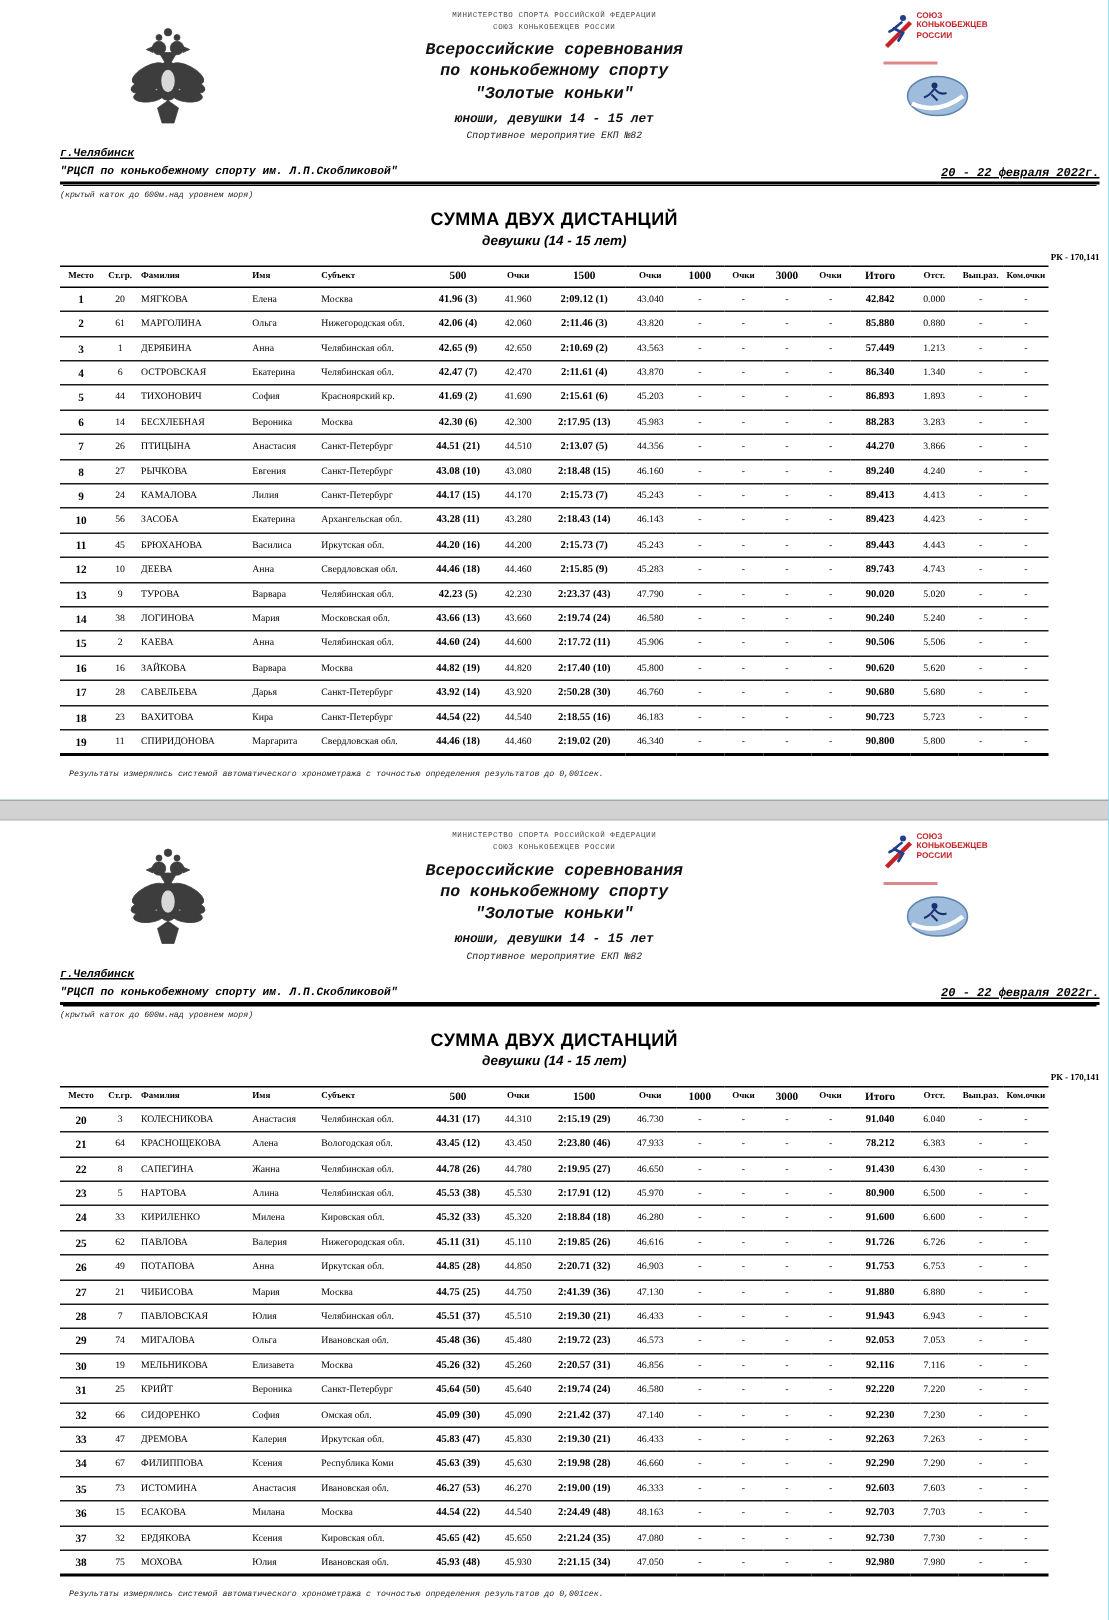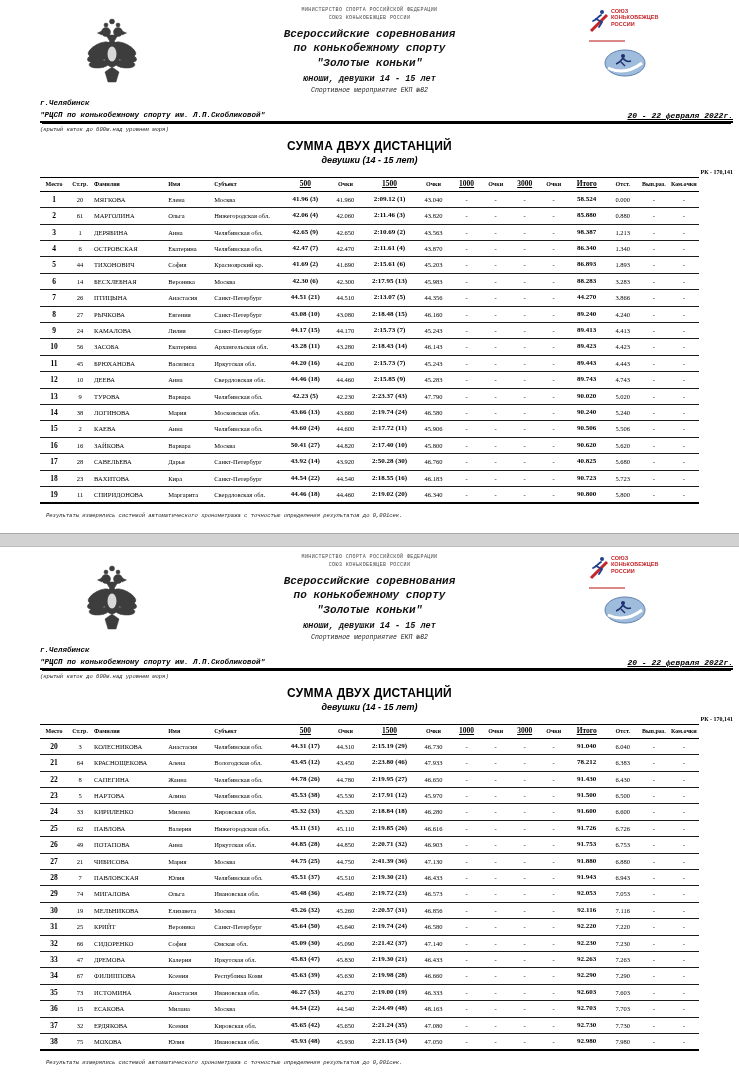--- a/index.html
+++ b/index.html
@@ -16,40 +16,40 @@
   .sub-title{font:italic 700 8.5px/1.2 "Liberation Mono",monospace;color:#111;margin-top:4px;}
   .event-line{font:italic 400 6.5px/1.2 "Liberation Mono",monospace;color:#222;margin-top:3px;}
   .eagle-wrap{position:absolute;left:45px;top:10px;}
   .logos{position:absolute;right:6px;top:2px;width:104px;}
   .union{display:flex;align-items:flex-start;}
   .union-text{font:700 5.5px/1.15 "Liberation Sans",sans-serif;color:#c42428;white-space:pre-line;margin-left:2px;}
   .union-url{height:2px;background:#d88;width:36px;margin-top:2px;}
   .emblem-wrap{margin:6px 0 0 14px;}
 
   
-  .city{font:italic 700 7.5px/1.2 "Liberation Mono",monospace;margin-top:4px;}
+  .city{font:italic 700 7.5px/1.2 "Liberation Mono",monospace;margin-top:4px;text-decoration:underline;}
   .loc-row{display:flex;justify-content:space-between;align-items:flex-end;
            border-bottom:2px solid #000;box-shadow:0 3px 0 -2px #000;
            padding-bottom:1px;margin-top:3px;margin-right:-34px;
            font:italic 700 7.5px/1.2 "Liberation Mono",monospace;}
   .dates{text-decoration:underline;font:italic 700 8px/1.2 "Liberation Mono",monospace;}
   .venue-note{font:italic 400 5.5px/1.2 "Liberation Mono",monospace;color:#222;margin-top:4px;}
 
   
   .sum-title{font:700 12px/1.1 "Liberation Sans",sans-serif;text-align:center;margin-top:6px;letter-spacing:.3px;}
   .sum-sub{font:italic 700 9px/1.1 "Liberation Sans",sans-serif;text-align:center;margin-top:3px;}
   .rk-line{font:700 6px/1.1 "Liberation Serif",serif;text-align:right;margin:3px -34px 1px 0;}
 
   
   table.results{width:100%;border-collapse:collapse;table-layout:fixed;
                 font-family:"Liberation Serif",serif;}
   table.results th{font:700 6px/1.1 "Liberation Serif",serif;text-align:center;
                    border-top:1.4px solid #000;border-bottom:1.6px solid #000;
                    height:13px;padding:0;}
-  table.results th.th-num{font-size:7.5px;text-decoration:underline;}
+  table.results th.th-num{font-size:7.5px;}
   table.results th.th-left{text-align:left;padding-left:2px;}
   table.results td{font:400 6.5px/15.4px "Liberation Serif",serif;text-align:center;
                    height:15.4px;padding:0;border-bottom:1.4px solid #1c1c1c;
                    overflow:hidden;white-space:nowrap;}
   table.results td.l{text-align:left;padding-left:2px;}
   table.results td.bd{font-weight:700;font-size:7px;}
   table.results td.place{font-weight:700;font-size:7.5px;}
   table.results tr:last-of-type td{border-bottom:2px solid #000;}
 
   .foot-note{font:italic 400 5.5px/1.2 "Liberation Mono",monospace;color:#222;
@@ -183,21 +183,21 @@
             <td class="l">Елена</td>
             <td class="l">Москва</td>
             <td class="bd">41.96 (3)</td>
             <td>41.960</td>
             <td class="bd">2:09.12 (1)</td>
             <td>43.040</td>
             <td>-</td>
             <td>-</td>
             <td>-</td>
             <td>-</td>
-            <td class="bd">58.524</td>
+            <td class="bd">42.842</td>
             <td>0.000</td>
             <td>-</td>
             <td>-</td>
           </tr>
 
           <tr>
             <td class="place">2</td>
             <td>61</td>
             <td class="l">МАРГОЛИНА</td>
             <td class="l">Ольга</td>
@@ -223,21 +223,21 @@
             <td class="l">Анна</td>
             <td class="l">Челябинская обл.</td>
             <td class="bd">42.65 (9)</td>
             <td>42.650</td>
             <td class="bd">2:10.69 (2)</td>
             <td>43.563</td>
             <td>-</td>
             <td>-</td>
             <td>-</td>
             <td>-</td>
-            <td class="bd">98.387</td>
+            <td class="bd">57.449</td>
             <td>1.213</td>
             <td>-</td>
             <td>-</td>
           </tr>
 
           <tr>
             <td class="place">4</td>
             <td>6</td>
             <td class="l">ОСТРОВСКАЯ</td>
             <td class="l">Екатерина</td>
@@ -475,21 +475,21 @@
             <td>-</td>
             <td>-</td>
           </tr>
 
           <tr>
             <td class="place">16</td>
             <td>16</td>
             <td class="l">ЗАЙКОВА</td>
             <td class="l">Варвара</td>
             <td class="l">Москва</td>
-            <td class="bd">50.41 (27)</td>
+            <td class="bd">44.82 (19)</td>
             <td>44.820</td>
             <td class="bd">2:17.40 (10)</td>
             <td>45.800</td>
             <td>-</td>
             <td>-</td>
             <td>-</td>
             <td>-</td>
             <td class="bd">90.620</td>
             <td>5.620</td>
             <td>-</td>
@@ -503,21 +503,21 @@
             <td class="l">Дарья</td>
             <td class="l">Санкт-Петербург</td>
             <td class="bd">43.92 (14)</td>
             <td>43.920</td>
             <td class="bd">2:50.28 (30)</td>
             <td>46.760</td>
             <td>-</td>
             <td>-</td>
             <td>-</td>
             <td>-</td>
-            <td class="bd">40.825</td>
+            <td class="bd">90.680</td>
             <td>5.680</td>
             <td>-</td>
             <td>-</td>
           </tr>
 
           <tr>
             <td class="place">18</td>
             <td>23</td>
             <td class="l">ВАХИТОВА</td>
             <td class="l">Кира</td>
@@ -747,21 +747,21 @@
             <td class="l">Алина</td>
             <td class="l">Челябинская обл.</td>
             <td class="bd">45.53 (38)</td>
             <td>45.530</td>
             <td class="bd">2:17.91 (12)</td>
             <td>45.970</td>
             <td>-</td>
             <td>-</td>
             <td>-</td>
             <td>-</td>
-            <td class="bd">91.500</td>
+            <td class="bd">80.900</td>
             <td>6.500</td>
             <td>-</td>
             <td>-</td>
           </tr>
 
           <tr>
             <td class="place">24</td>
             <td>33</td>
             <td class="l">КИРИЛЕНКО</td>
             <td class="l">Милена</td>

